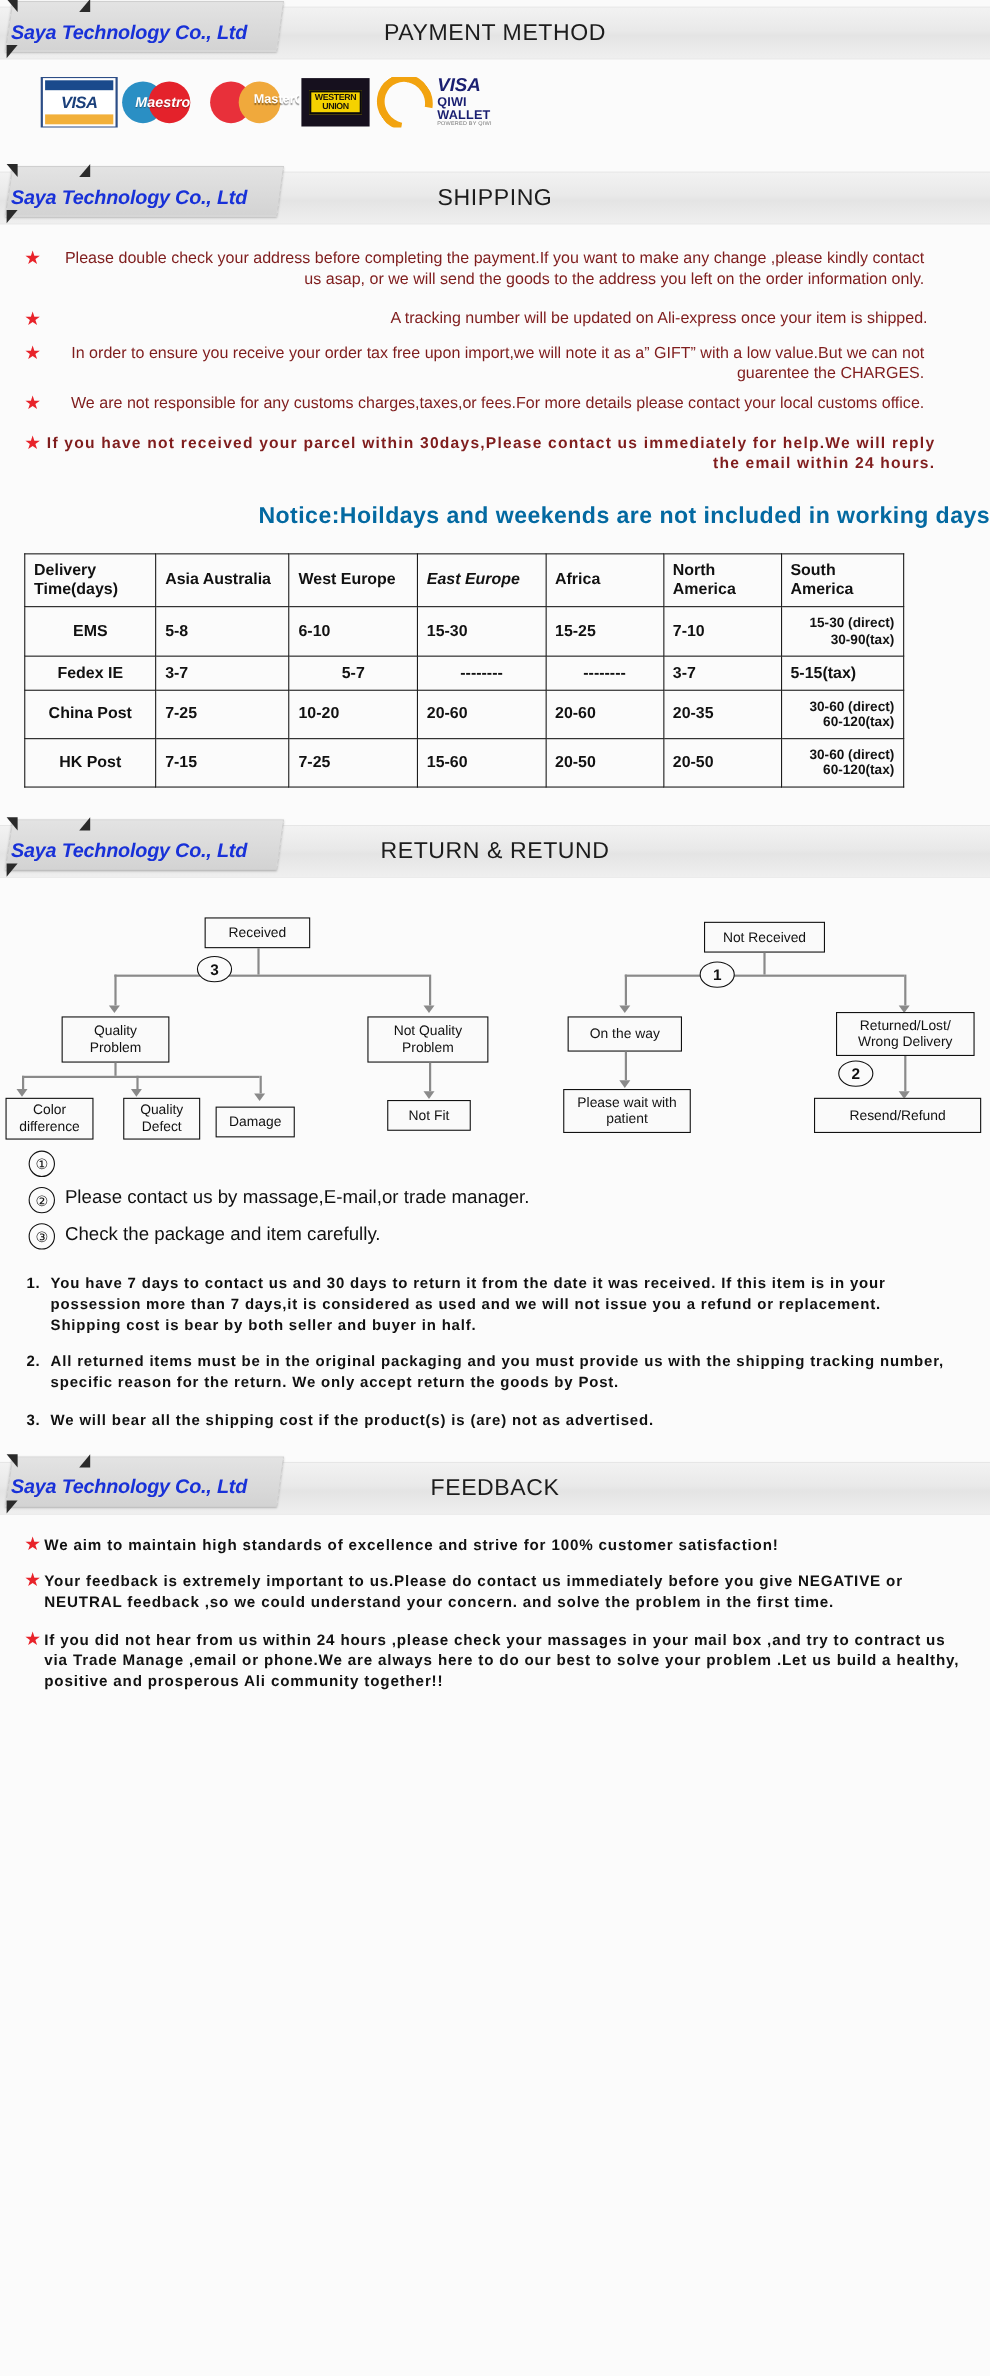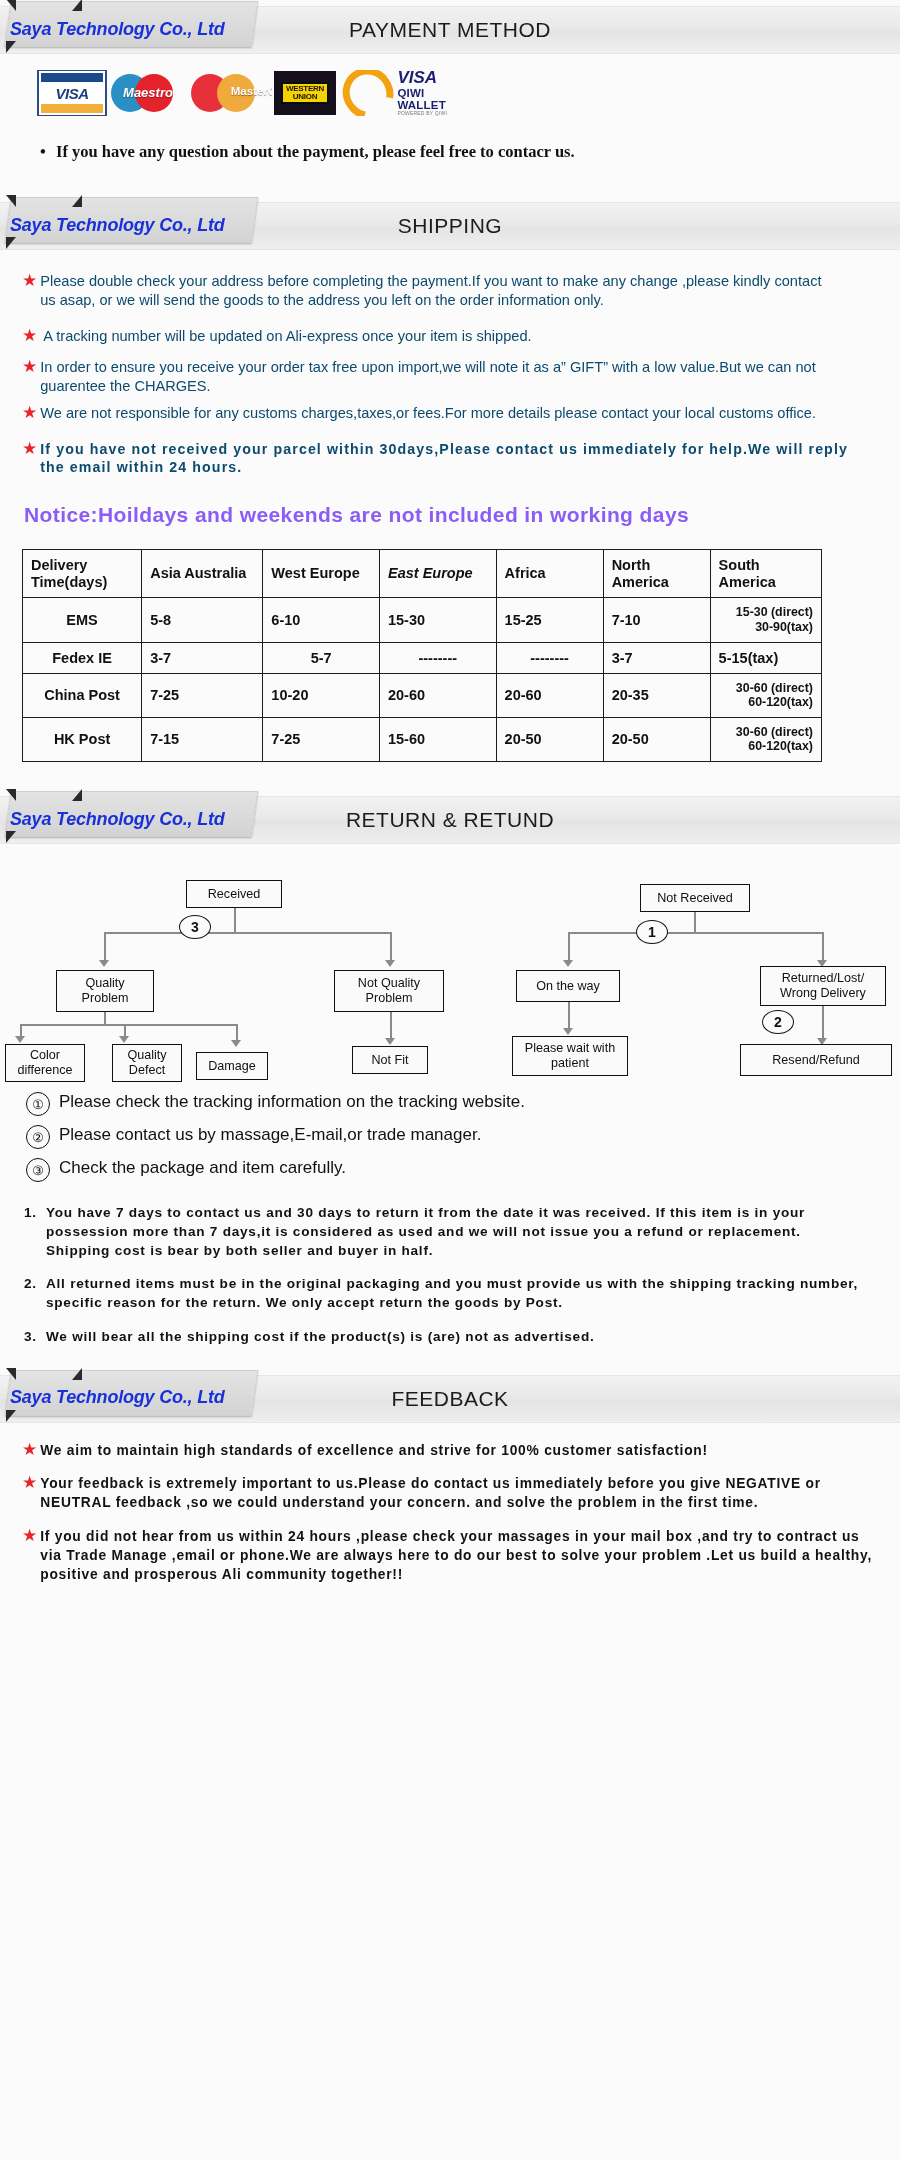--- a/index.html
+++ b/index.html
@@ -89,25 +89,26 @@
   .qiwi{display:flex;align-items:center;gap:4px;width:130px;}
   .qiwi .ring{width:38px;height:38px;border:7px solid #f2a30f;border-radius:50%;border-bottom-color:transparent;transform:rotate(-35deg);}
   .qiwi .qtext{line-height:1.05;}
   .qiwi .v{color:#1a1f71;font-style:italic;font-weight:bold;font-size:17px;}
   .qiwi .w{color:#1a1f71;font-weight:bold;font-size:11.5px;letter-spacing:.2px;}
   .qiwi .p{color:#777;font-size:5px;letter-spacing:.2px;}
 
   
   .star{color:#e8232a;font-size:17px;line-height:1;margin-right:3px;}
   .shipitem{display:flex;margin:12px 0 0 22px;align-items:flex-start;}
-  .shipitem .txt{font-size:14.6px;line-height:1.32;color:#0c4a6e;}
+  .shipitem .txt{font-size:14.6px;line-height:1.32;color:#7f1d1d;text-align:right;}
   .shipitem .txt.wide{letter-spacing:1.1px;font-weight:bold;font-size:14.2px;}
   .notice{
-    color:#8b5cf6;font-weight:bold;font-size:21px;letter-spacing:.4px;
+    color:#0369a1;font-weight:bold;font-size:21px;letter-spacing:.4px;
     margin:26px 0 0 24px;
+    text-align:right;
   }
 
   table.delivery{
     border-collapse:collapse;margin:22px 0 0 22px;width:800px;
     font-size:14px;
   }
   table.delivery td,table.delivery th{
     border:1px solid #1d1d1d;padding:7px 8px;vertical-align:middle;
     font-weight:bold;color:#111;background:#fbfbfb;
   }
@@ -203,23 +204,20 @@
         <div class="ring"></div>
         <div class="qtext">
           <div class="v">VISA</div>
           <div class="w">QIWI WALLET</div>
           <div class="p">POWERED BY QIWI</div>
         </div>
       </div>
     </div>
   </div>
 
-  <div class="bullet-serif" style="margin-top:26px">
-    <span class="dot">•</span><span>If you have any question about the payment, please feel free to contacr us.</span>
-  </div>
 
   <div class="banner" style="margin-top:40px">
     <div class="ribbon"></div>
     <div class="ribbon-fold fold-a"></div>
     <div class="ribbon-fold fold-b"></div>
     <div class="ribbon-fold fold-c"></div>
     <div class="ribbon-label">Saya Technology Co., Ltd</div>
     <div class="bannertitle">SHIPPING</div>
   </div>
 
@@ -354,21 +352,20 @@
 
     <div class="vline" style="left:822px;top:140px;height:32px;"></div>
     <div class="arrow" style="left:817px;top:172px;"></div>
     <div class="circnum" style="left:762px;top:144px;">2</div>
     <div class="box" style="left:740px;top:178px;width:152px;height:32px;">Resend/Refund</div>
   </div>
 
   <div class="numlist">
     <div class="numrow">
       <span class="circ">①</span>
-      <span>Please check the tracking information on the tracking website.</span>
     </div>
     <div class="numrow">
       <span class="circ">②</span>
       <span>Please contact us by  massage,E-mail,or trade manager.</span>
     </div>
     <div class="numrow">
       <span class="circ">③</span>
       <span>Check the package and item carefully.</span>
     </div>
   </div>

